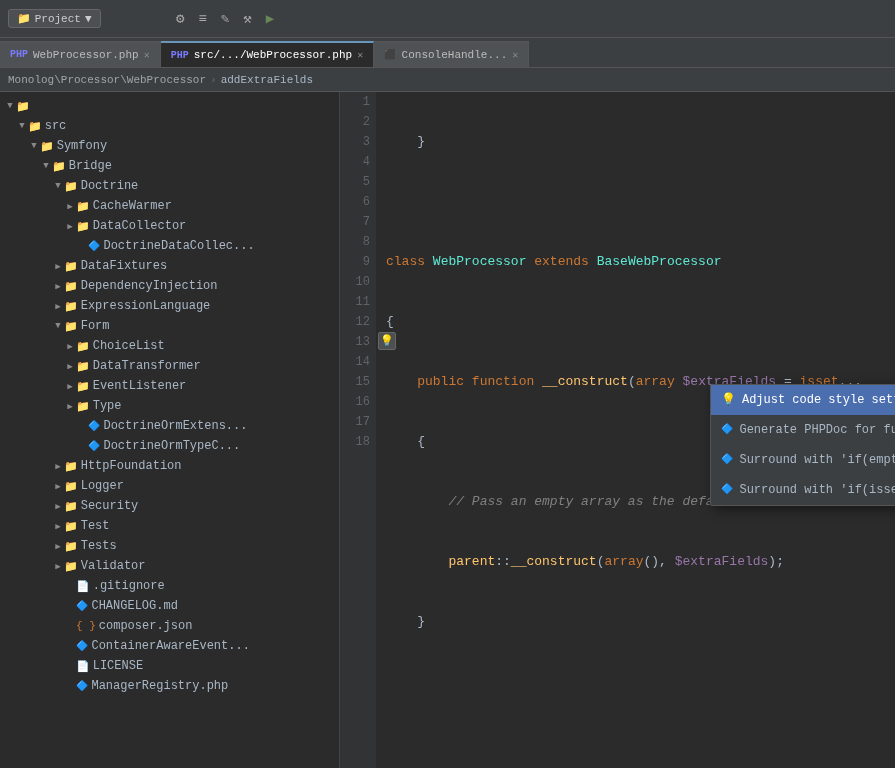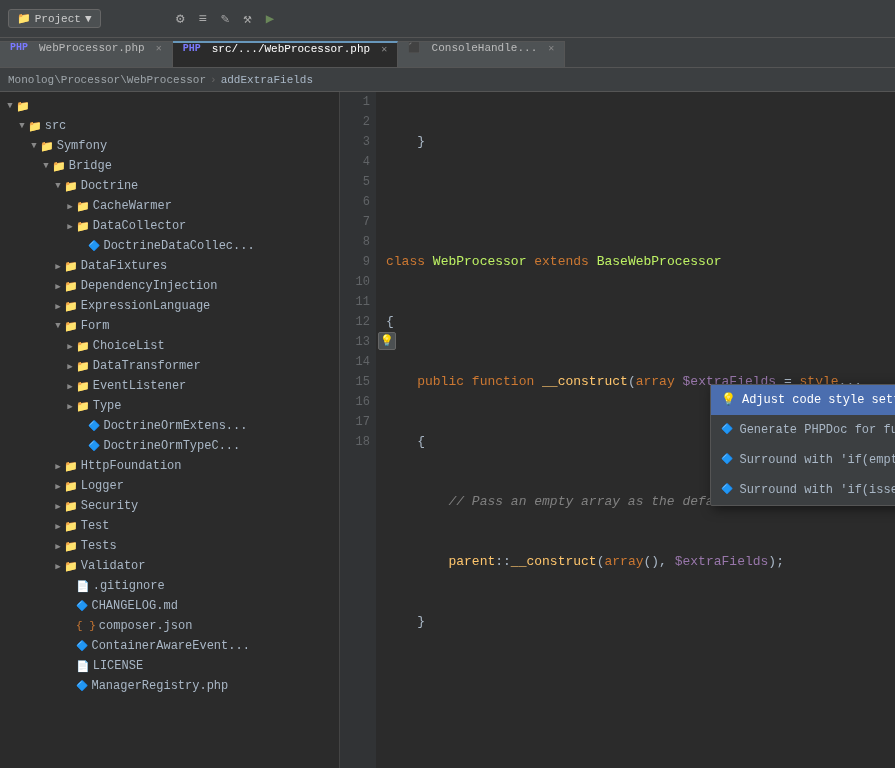--- a/index.html
+++ b/index.html
@@ -60,22 +60,22 @@
       height: 30px;
       background: #3c3f41;
       display: flex;
       align-items: flex-end;
       border-bottom: 1px solid #555;
     }
     .tab {
       height: 26px;
       padding: 0 10px;
       display: flex;
-      align-items: flex-start;
-      gap: 11px;
+      align-items: center;
+      gap: 5px;
       background: #4e5254;
       border-right: 1px solid #555;
       border-top: 1px solid #555;
       color: #bbb;
       font-size: 11px;
       cursor: pointer;
       white-space: nowrap;
     }
     .tab.active {
       background: #2b2b2b;
@@ -175,21 +175,21 @@
     }
     .line-num { height: 20px; }
     .code-content {
       flex: 1;
       padding-left: 10px;
       white-space: pre;
     }
     .code-line { height: 20px; }
     .kw { color: #cc7832; text-align: center; }
     .fn { color: #ffc66d; }
-    .cls { color: #bef264; }
+    .cls { color: #5eead4; }
     .var { color: #9876aa; }
     .cmt { color: #808080; font-style: italic; }
 
     
     .context-menu {
       position: absolute;
       top: 292px;
       left: 370px;
       width: 380px;
       background: #3c3f41;
@@ -498,21 +498,21 @@
         <div class="line-num">15</div>
         <div class="line-num">16</div>
         <div class="line-num">17</div>
         <div class="line-num">18</div>
       </div>
       <div class="code-content">
         <div class="code-line">    }</div>
         <div class="code-line"></div>
         <div class="code-line"><span class="kw">class</span> <span class="cls">WebProcessor</span> <span class="kw">extends</span> <span class="cls">BaseWebProcessor</span></div>
         <div class="code-line">{</div>
-        <div class="code-line">    <span class="kw">public function</span> <span class="fn">__construct</span>(<span class="kw">array</span> <span class="var">$extraFields</span> = <span class="kw">style</span>...</div>
+        <div class="code-line">    <span class="kw">public function</span> <span class="fn">__construct</span>(<span class="kw">array</span> <span class="var">$extraFields</span> = <span class="kw">isset</span>...</div>
         <div class="code-line">    {</div>
         <div class="code-line">        <span class="cmt">// Pass an empty array as the default null value w...</span></div>
         <div class="code-line">        <span class="fn">parent</span>::<span class="fn">__construct</span>(<span class="kw">array</span>(), <span class="var">$extraFields</span>);</div>
         <div class="code-line">    }</div>
         <div class="code-line"></div>
         
         
         
         
         

